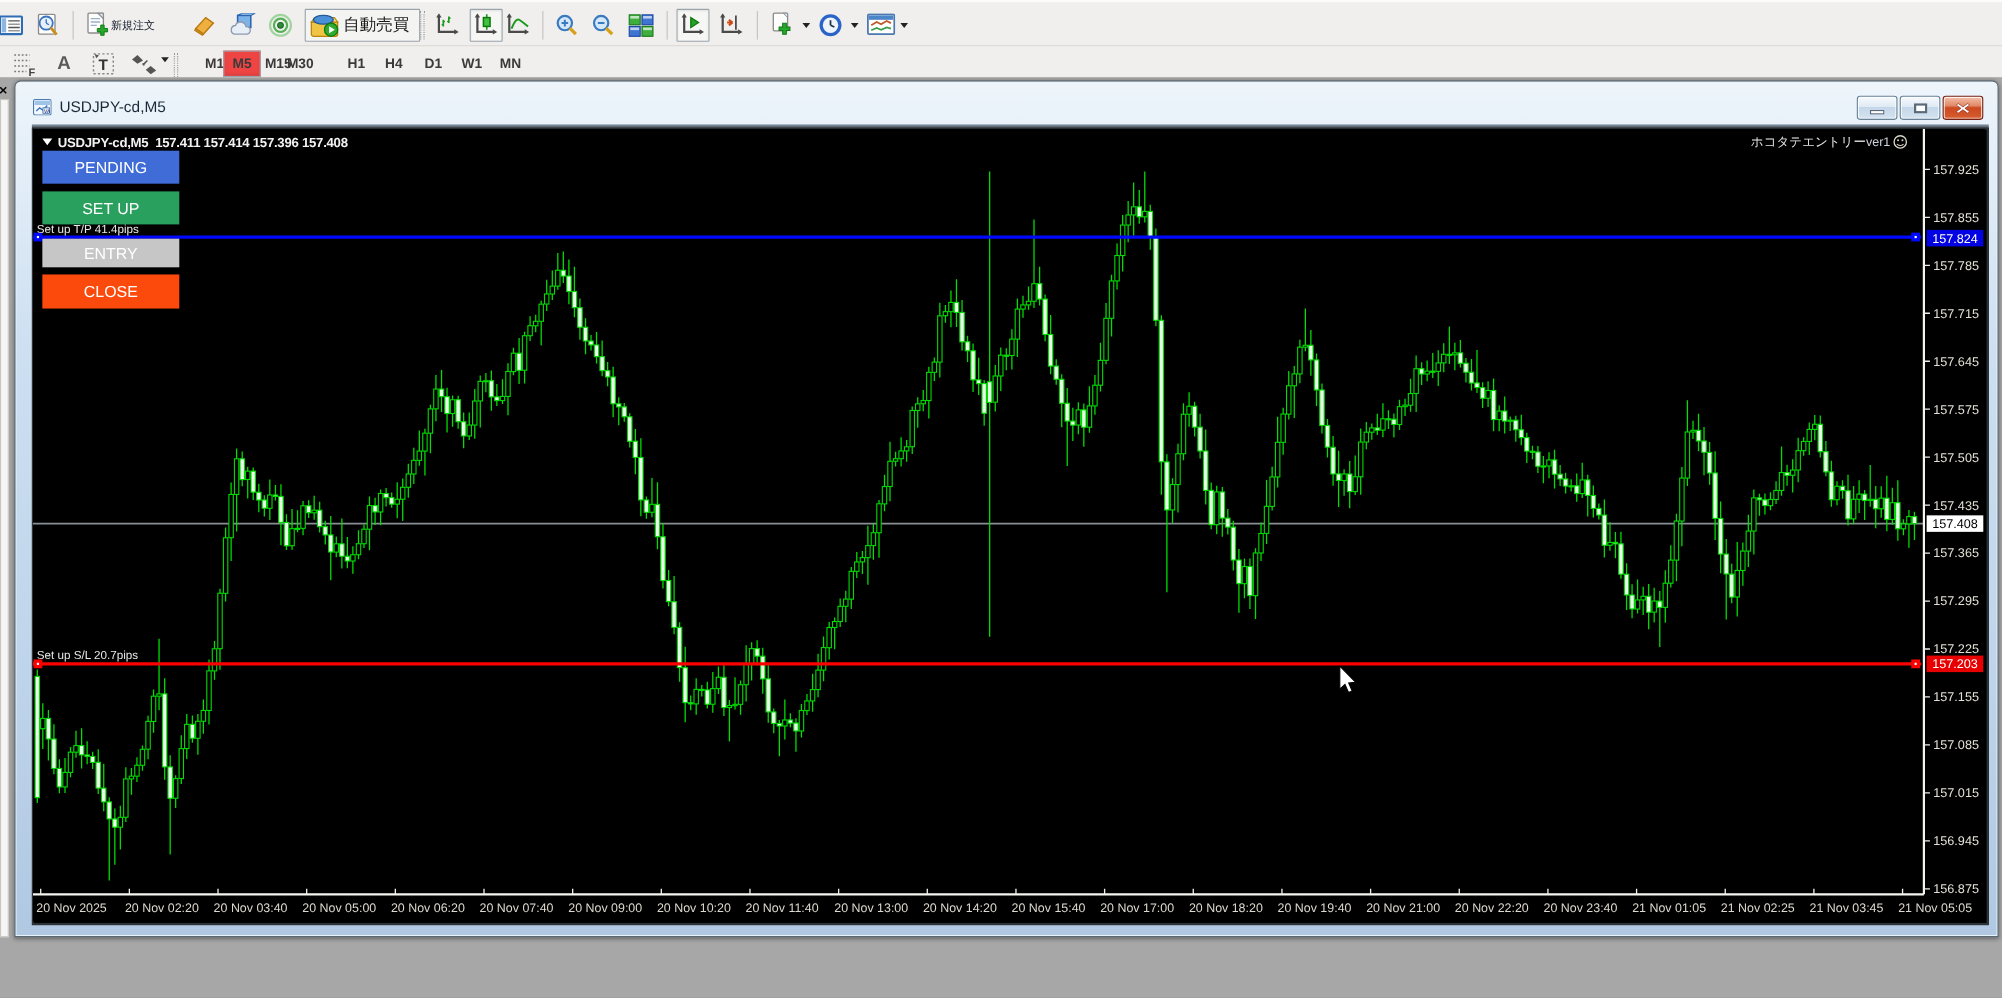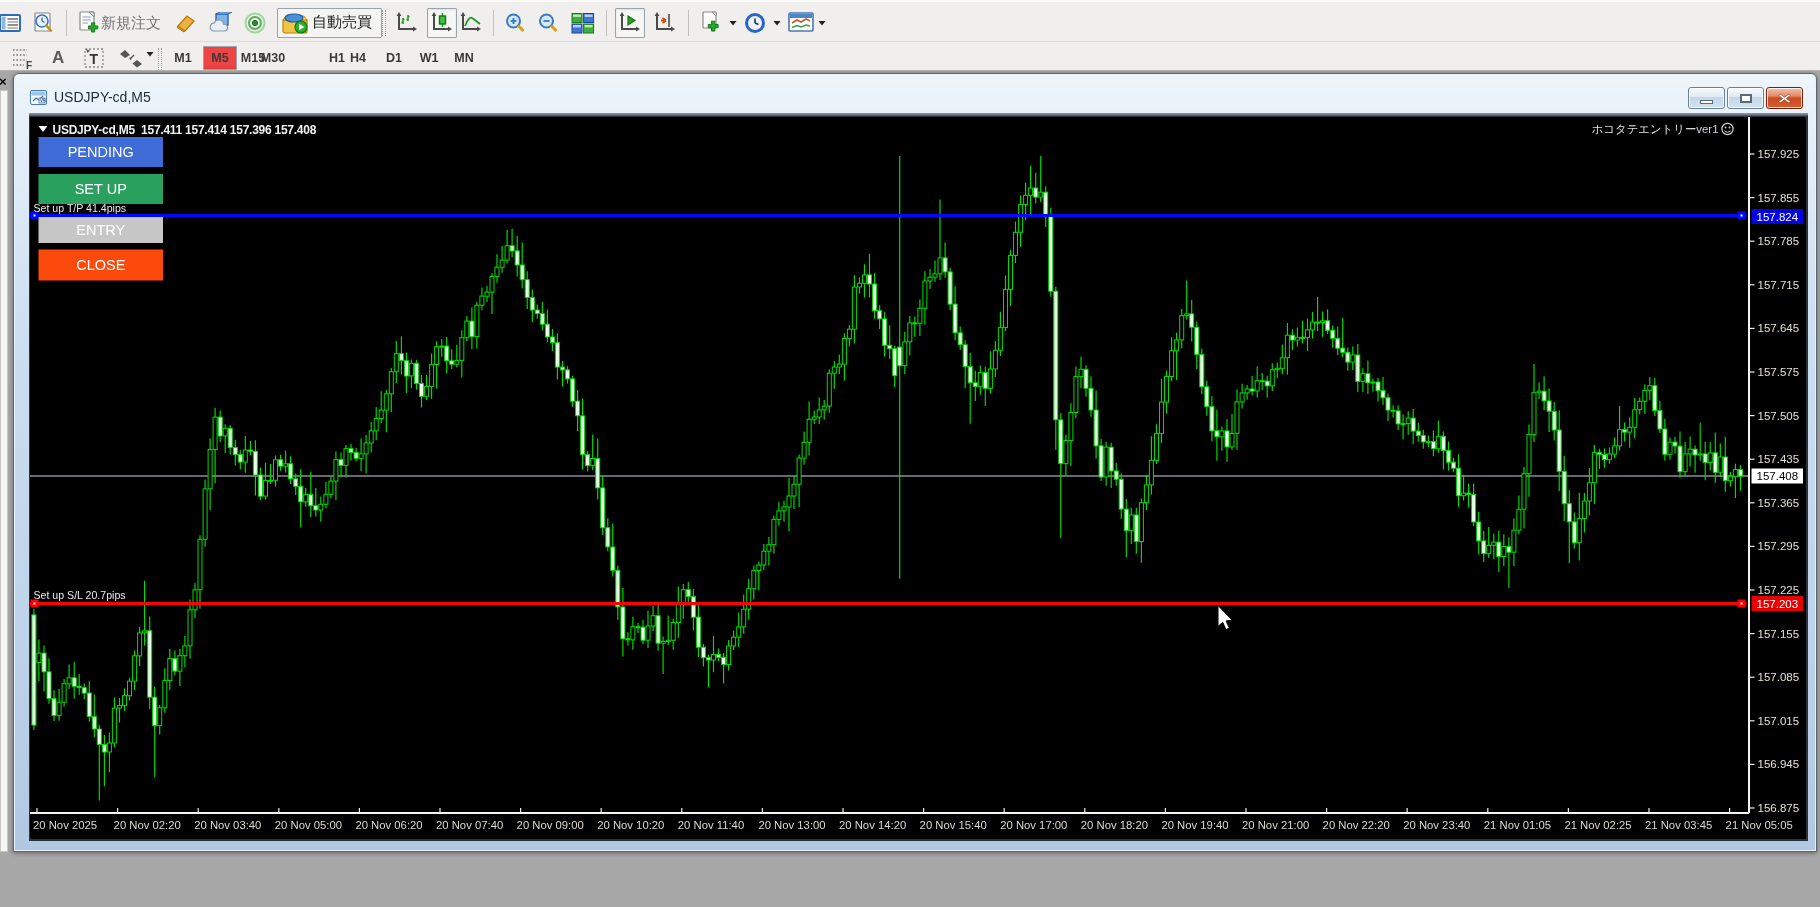--- a/index.html
+++ b/index.html
@@ -2,21 +2,21 @@
 <html><head><meta charset="utf-8"><title>MT4</title>
 <style>
 * { margin:0; padding:0; box-sizing:border-box; }
 html,body { width:1820px; height:907px; overflow:hidden; background:#a7a7a7; font-family:"Liberation Sans",sans-serif; }
 .toolbar { position:absolute; left:0; top:0; width:1820px; height:71px; background:#f0efed; border-top:2px solid #fbfbfa; border-bottom:1px solid #b9b6b2; }
 .row1 { position:absolute; left:0; top:2px; height:38px; width:100%; border-bottom:1px solid #dddbd6; }
 .row2 { position:absolute; left:0; top:40px; height:31px; width:100%; }
 .abi { position:absolute; top:50%; transform:translateY(-50%); display:flex; align-items:center; }
 .abox { position:absolute; top:50%; transform:translateY(-50%); width:30px; height:30px; display:flex; align-items:center; justify-content:center; border:1px solid #9aa4ac; background:#f6f6f5; border-radius:1px; box-shadow:inset 0 1px 2px #00000018; }
 .abtn { position:absolute; top:50%; transform:translateY(-50%); height:30px; display:flex; align-items:center; border:1px solid #9aa4ac; background:#f4f4f2; padding:0 4px; border-radius:1px; }
-.jp { position:absolute; top:50%; transform:translateY(-50%); font-size:15px; color:#737373; white-space:nowrap; }
+.jp { position:absolute; top:50%; transform:translateY(-50%); font-size:10px; color:#0f172a; white-space:nowrap; }
 .jp2 { font-size:15px; color:#1a1a1a; margin-left:4px; white-space:nowrap; }
 .sep { position:absolute; top:6px; width:1px; height:26px; background:#c3c0bc; }
 .hdl { position:absolute; top:6px; width:4px; height:26px; border-left:1px dotted #999; border-right:1px dotted #999; }
 .da { position:absolute; top:50%; transform:translateY(-50%); display:flex; align-items:center; }
 .bigA { position:absolute; top:50%; transform:translateY(-50%); font-size:17px; font-weight:bold; color:#5a5a5a; }
 .tf { position:absolute; top:50%; transform:translateY(-50%); font-size:12.5px; font-weight:bold; color:#3a3a3a; width:34px; text-align:center; padding:4px 0; }
 .tfsel { border:1px solid #9aa4ac; background:#ef4444; box-shadow:inset 0 -2px 3px #00000014; }
 .mdi { position:absolute; left:0; top:71px; width:1820px; height:836px; background:#a7a7a7; }
 .dockx { position:absolute; left:-1px; top:5px; width:10px; height:12px; color:#000; font-size:13px; font-weight:bold; line-height:12px; }
 .dockstrip { position:absolute; left:0; top:19px; width:8px; height:762px; background:#f6f6f4; border:1px solid #c9c6c2; }
@@ -236,25 +236,25 @@
           <path d="M12 11 l4 -4 M12 11 l1.5 -0.3 M12 11 l0.3 -1.5" stroke="#555" stroke-width="1.4" fill="none"></path>
           <path d="M19 12 L24 16 L19 19.5 L14.5 15.5 Z" fill="#555"></path>
         </svg>
       </div>
       <div class="da" style="left:146px;top:12px">
         <svg width="8" height="6" viewBox="0 0 8 6">
           <path d="M0.5 1 L7.5 1 L4 5.5 Z" fill="#222"></path>
         </svg>
       </div>
       <div class="hdl" style="left:158px"></div>
-      <div class="tf" style="left:166px">M1</div>
+      <div class="tf" style="left:178px">M1</div>
       <div class="tf tfsel" style="left:203px">M5</div>
       <div class="tf" style="left:236px">M15</div>
       <div class="tf" style="left:256px">M30</div>
-      <div class="tf" style="left:320px">H1</div>
+      <div class="tf" style="left:307px">H1</div>
       <div class="tf" style="left:341px">H4</div>
       <div class="tf" style="left:377px">D1</div>
       <div class="tf" style="left:412px">W1</div>
       <div class="tf" style="left:447px">MN</div>
     </div>
   </div>
 <div class="mdi">
   <div class="dockx">×</div>
   <div class="dockstrip"></div>
   <div class="win">

